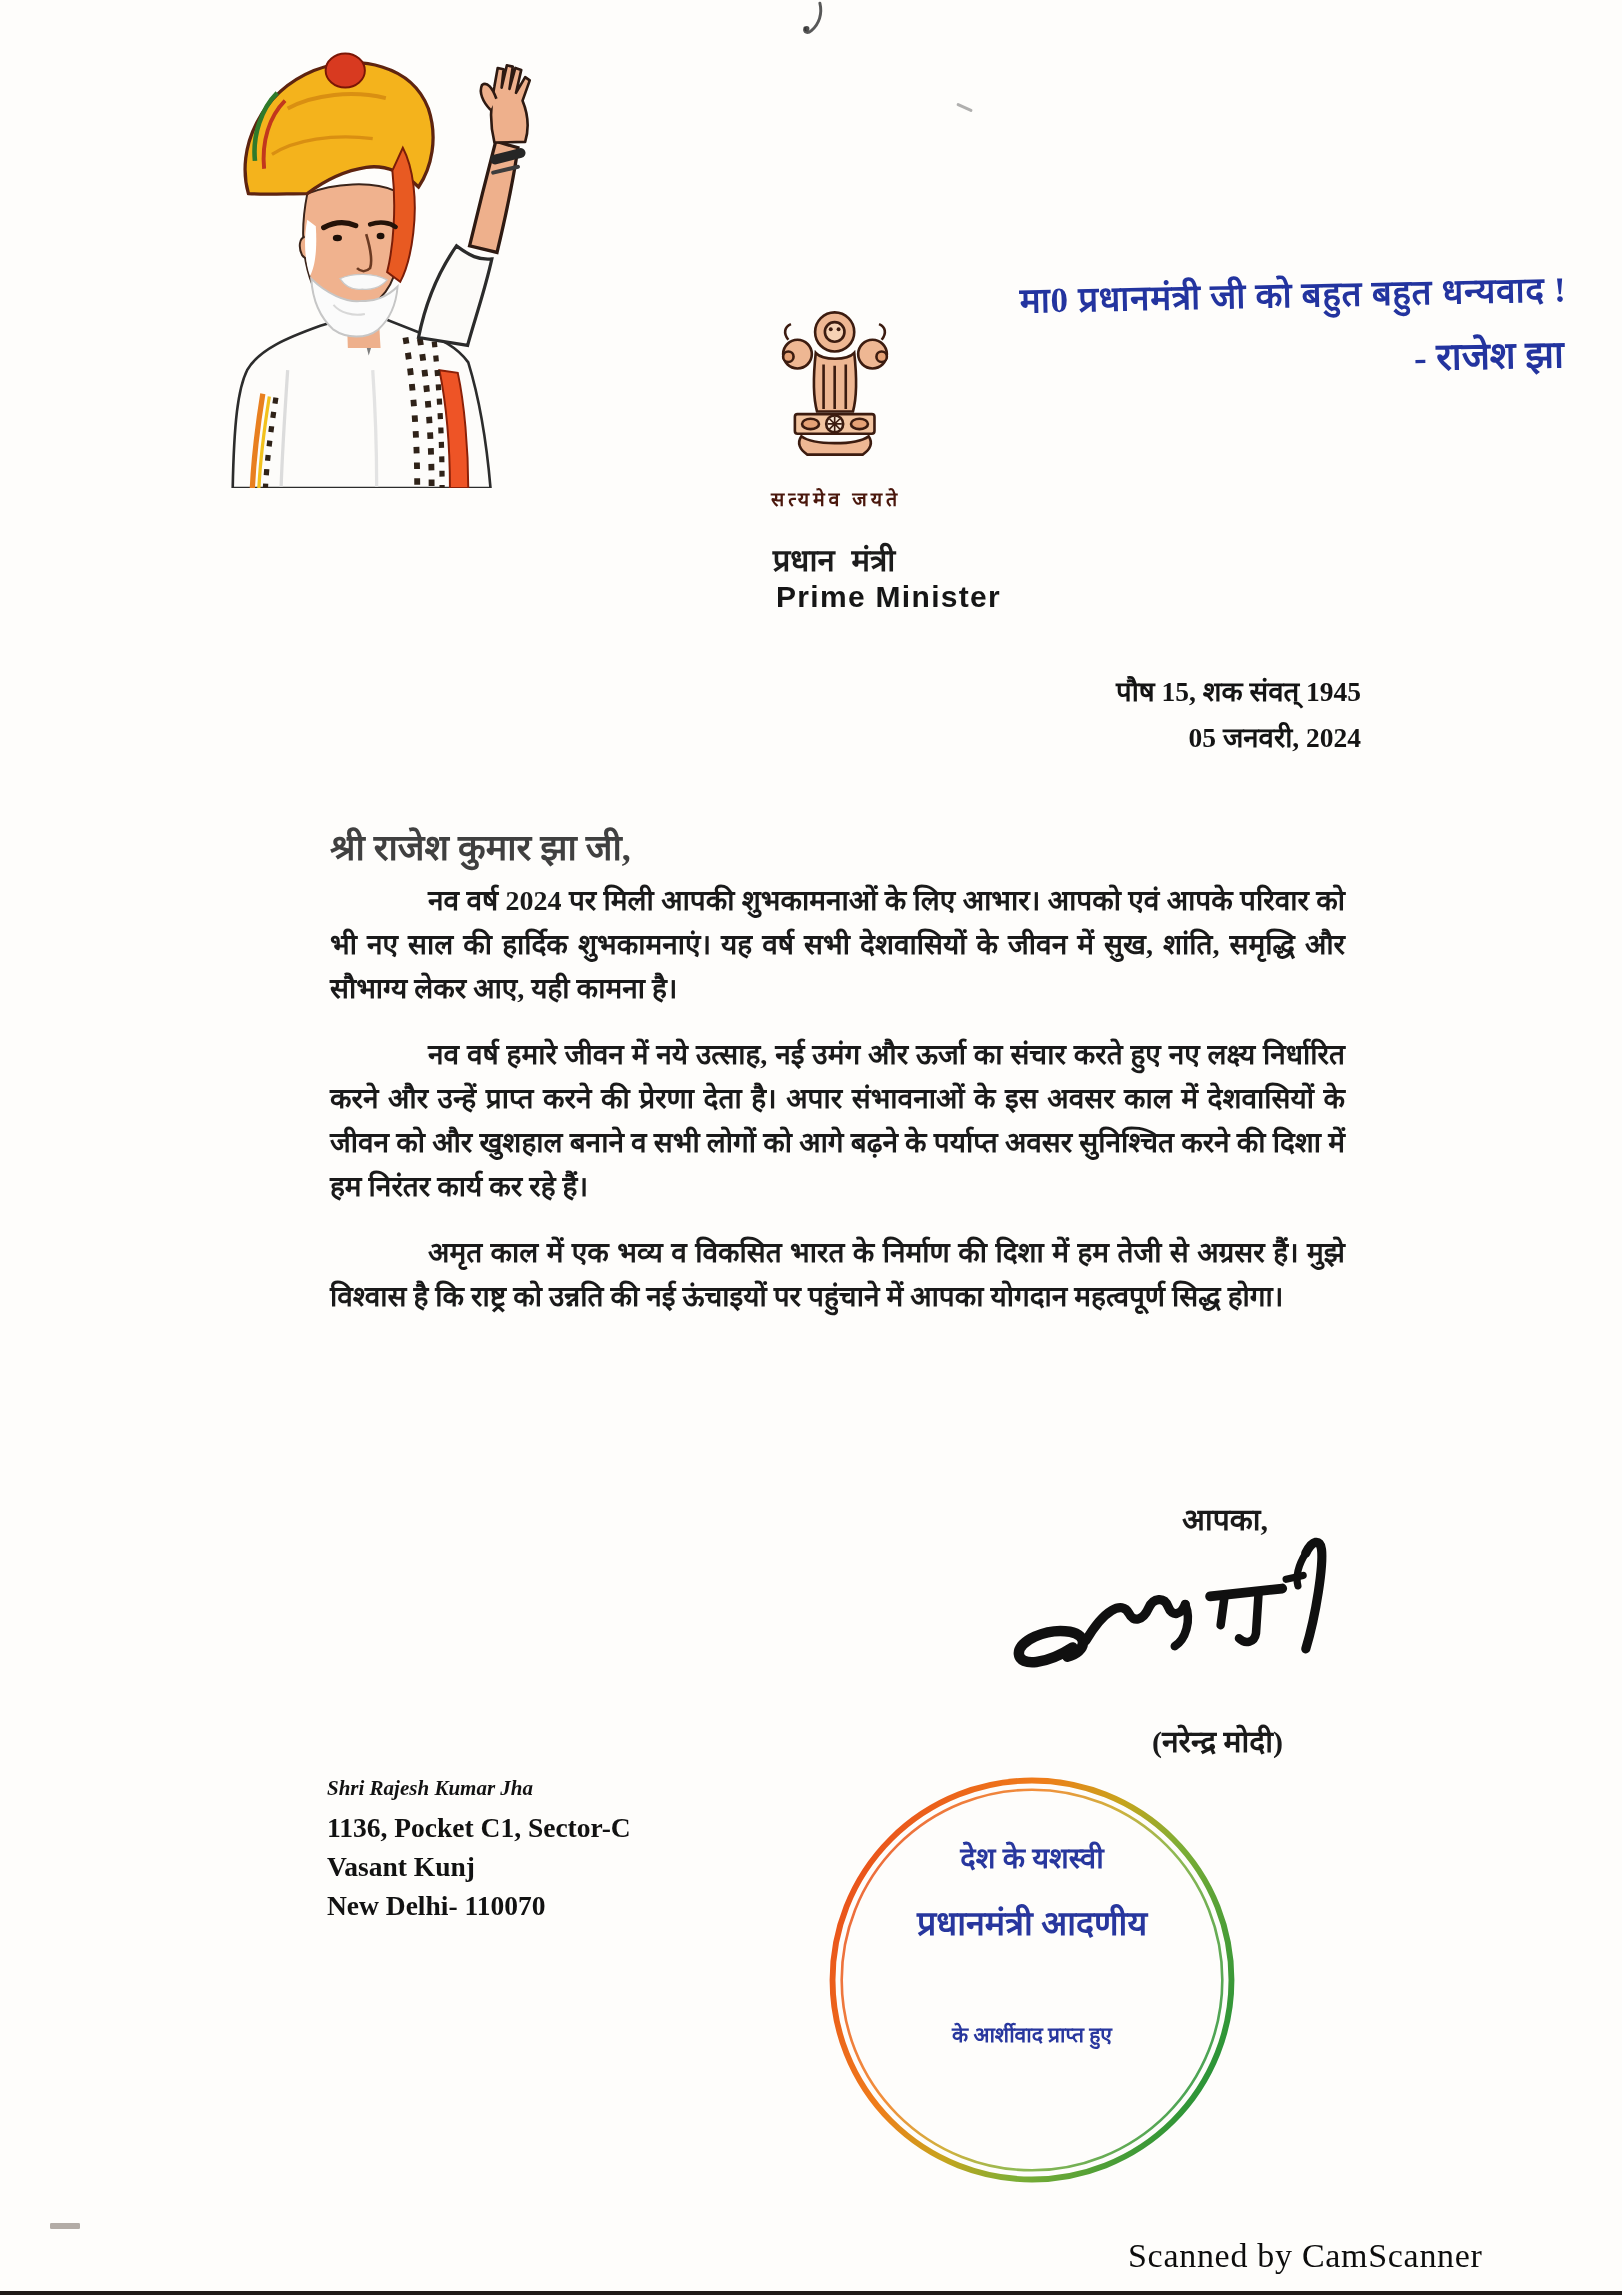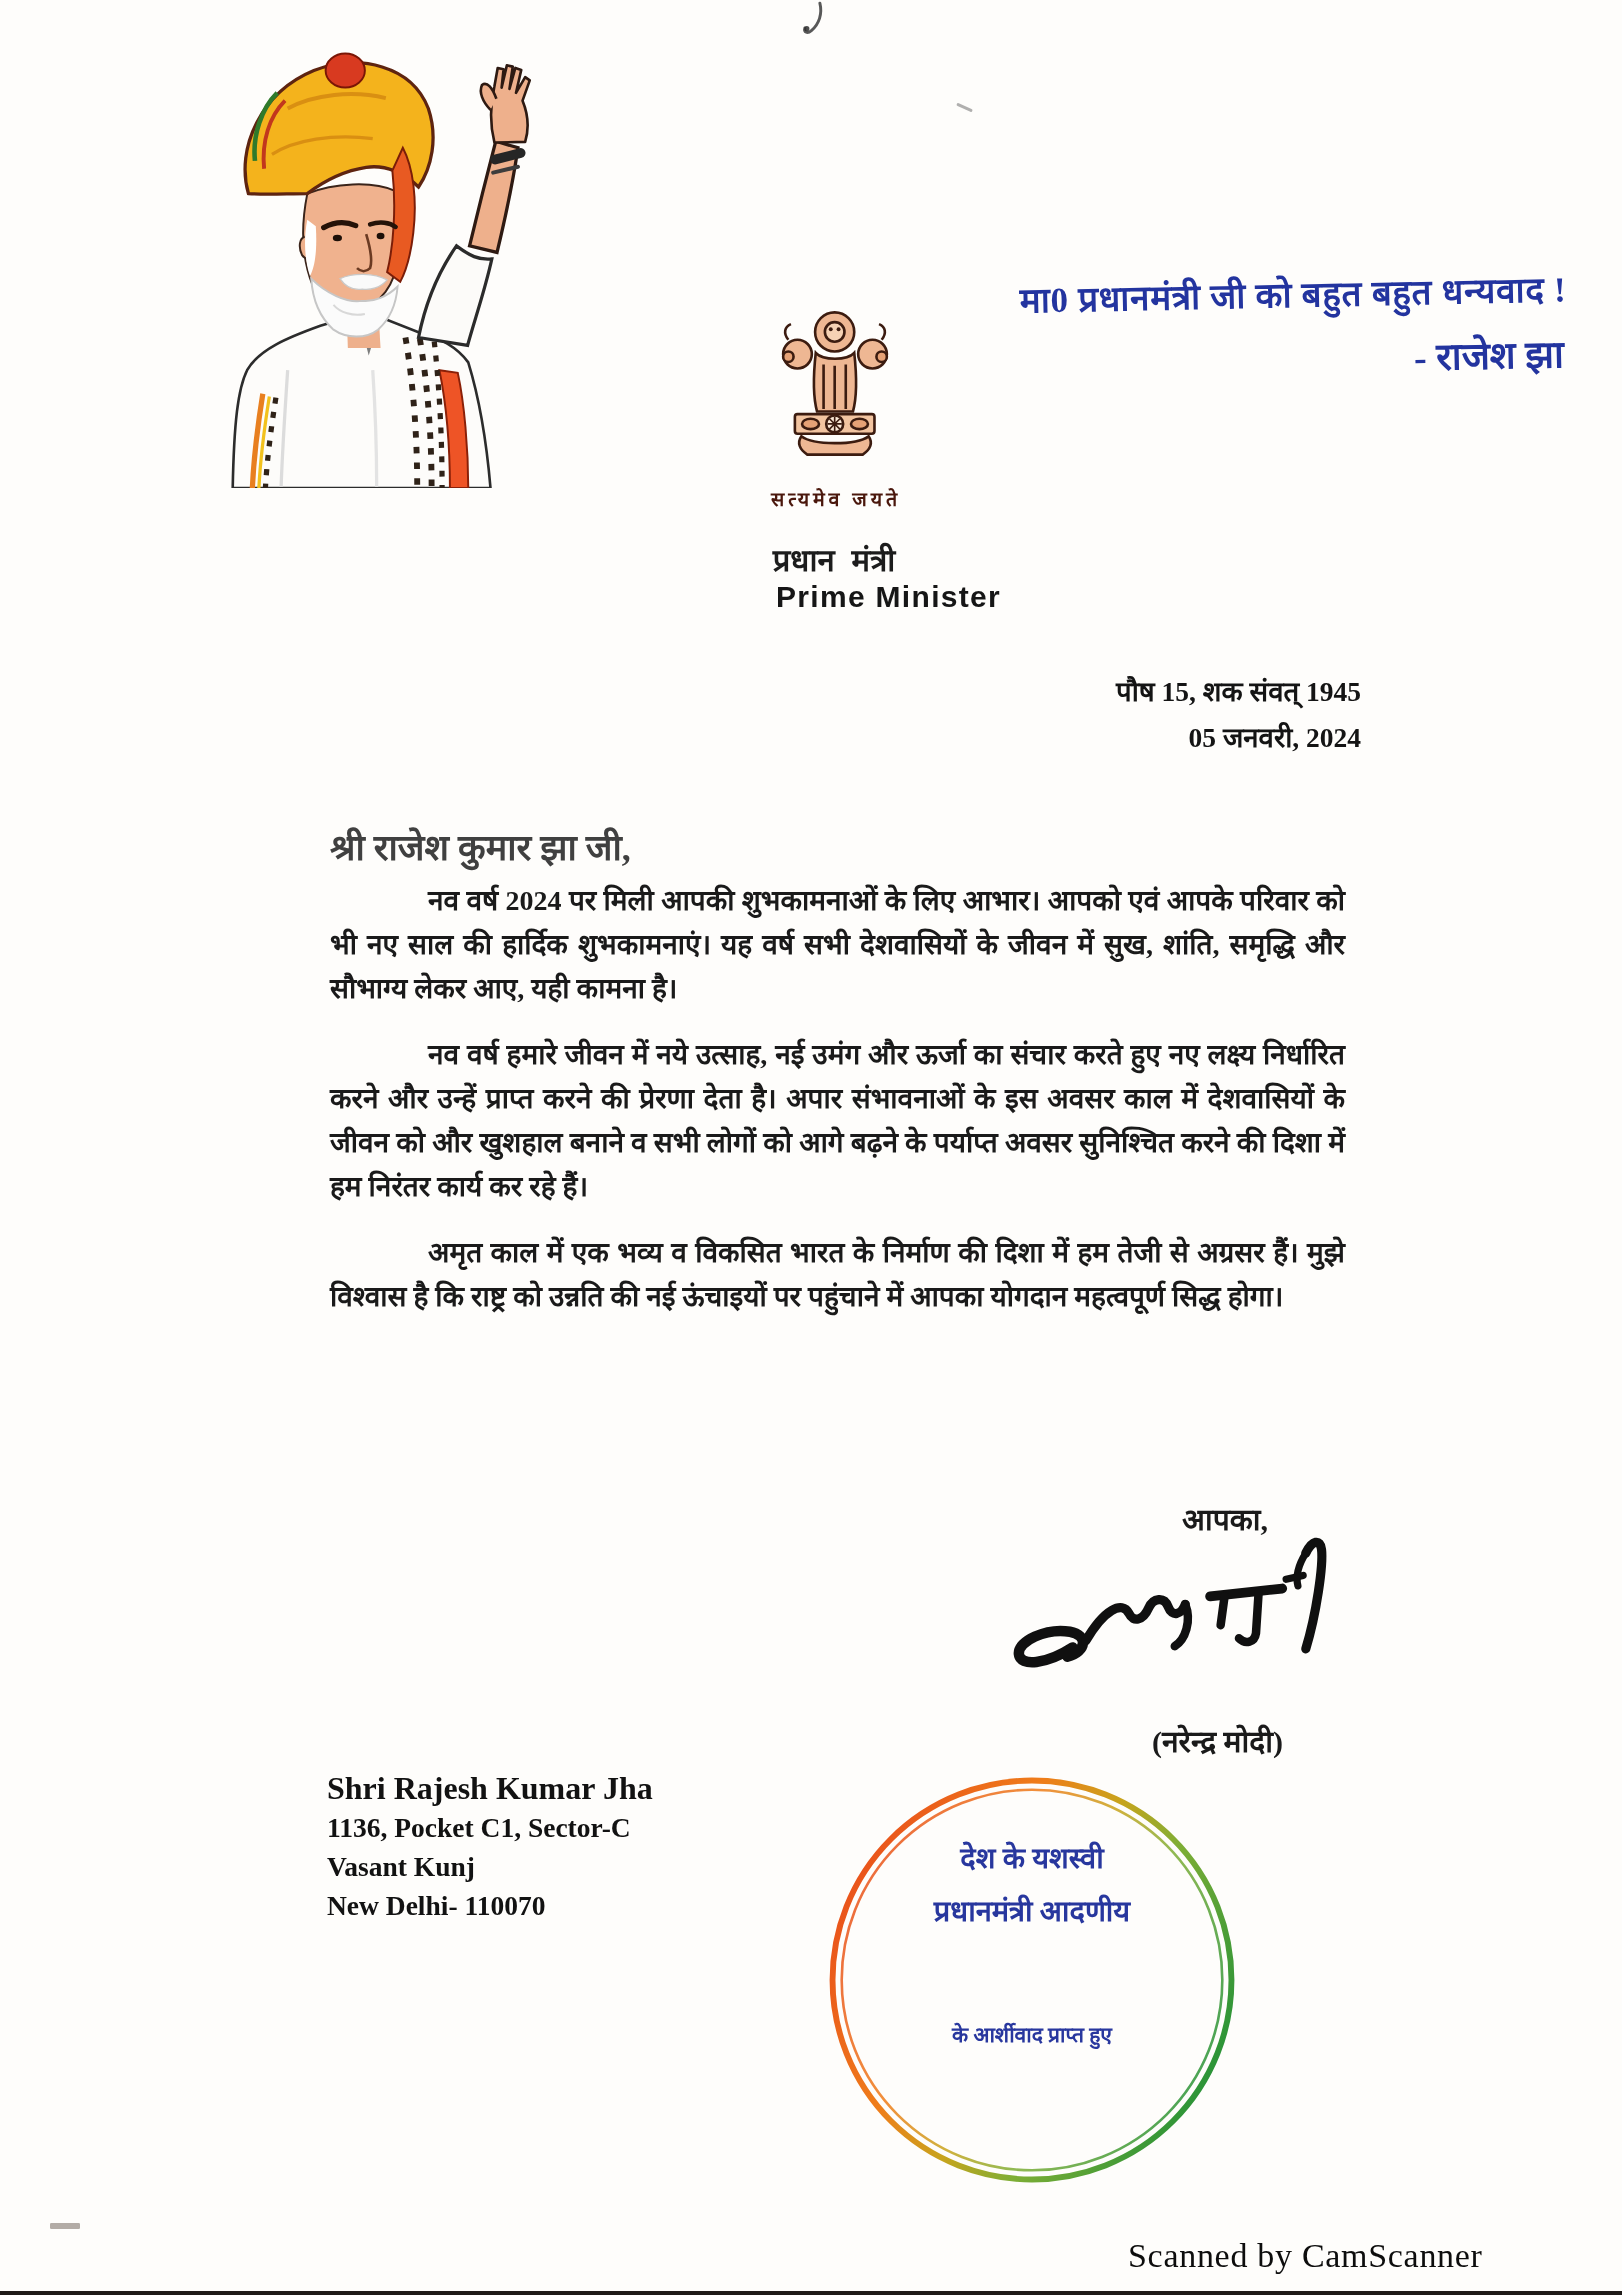--- a/index.html
+++ b/index.html
@@ -49,27 +49,27 @@
   .body-text{left:330px;top:879px;width:1015px;}
   .body-text p{
     margin:0 0 22px 0;
     font-size:28px;line-height:44px;font-weight:600;
     text-align:justify;text-indent:98px;color:#1a1a1a;
   }
   .valediction{left:1127px;top:1498px;width:196px;text-align:center;font-size:30px;font-weight:600;}
   .signatory{left:1113px;top:1720px;width:209px;text-align:center;font-size:30px;font-weight:700;}
   
   .address{left:327px;top:1769px;font-size:27.5px;line-height:39px;font-weight:600;color:#121212;}
-  .address .name{font-size:32px;font-weight:700;}
+  .address .name{font-size:21px;font-weight:700;font-style:italic;}
   
   .stamp{left:826px;top:1774px;width:412px;height:412px;}
   .stamp .ring{position:absolute;left:0;top:0;}
   .stamp .line{position:absolute;left:0;width:100%;text-align:center;font-weight:700;}
   .stamp .s1{top:63px;font-size:29px;}
-  .stamp .s2{top:116px;font-size:29px;}
+  .stamp .s2{top:125px;font-size:34px;}
   .stamp .s3{top:184px;font-size:31px;}
   .stamp .s4{top:246px;font-size:21px;}
   
   .camscanner{
     left:1128px;top:2237px;
     font-family:"Liberation Serif", serif;
     font-size:34px;color:#0d0d0d;letter-spacing:0.7px;font-weight:400;
   }
   .edge-bottom{left:0;top:2291px;width:1622px;height:4.6px;background:#1f1b18;}
   .tick{width:30px;height:5.9px;background:#8a8178;opacity:.65;border-radius:1.3px;}

